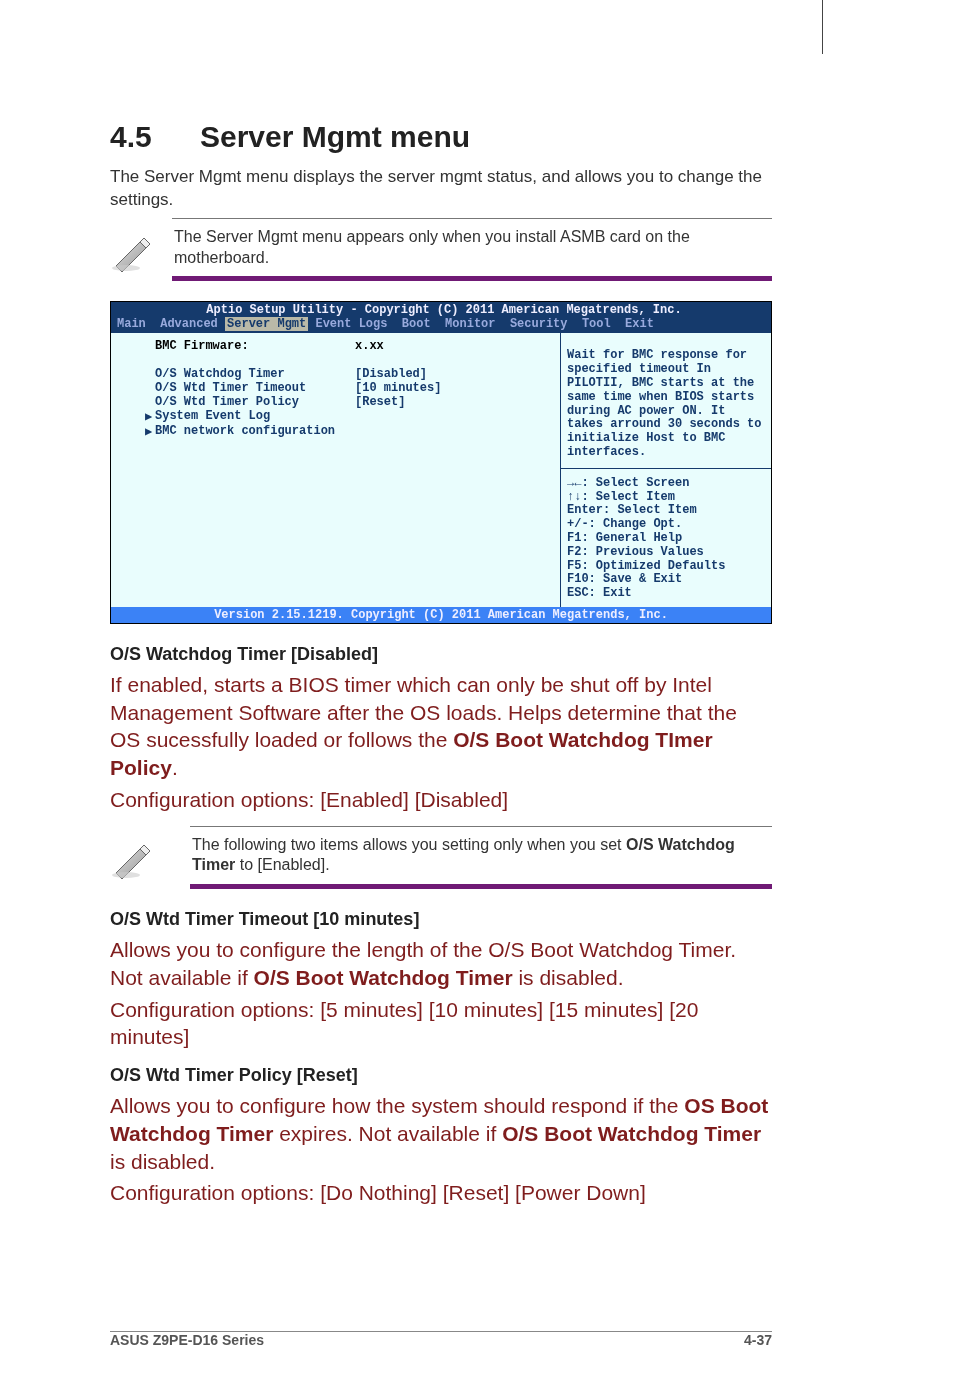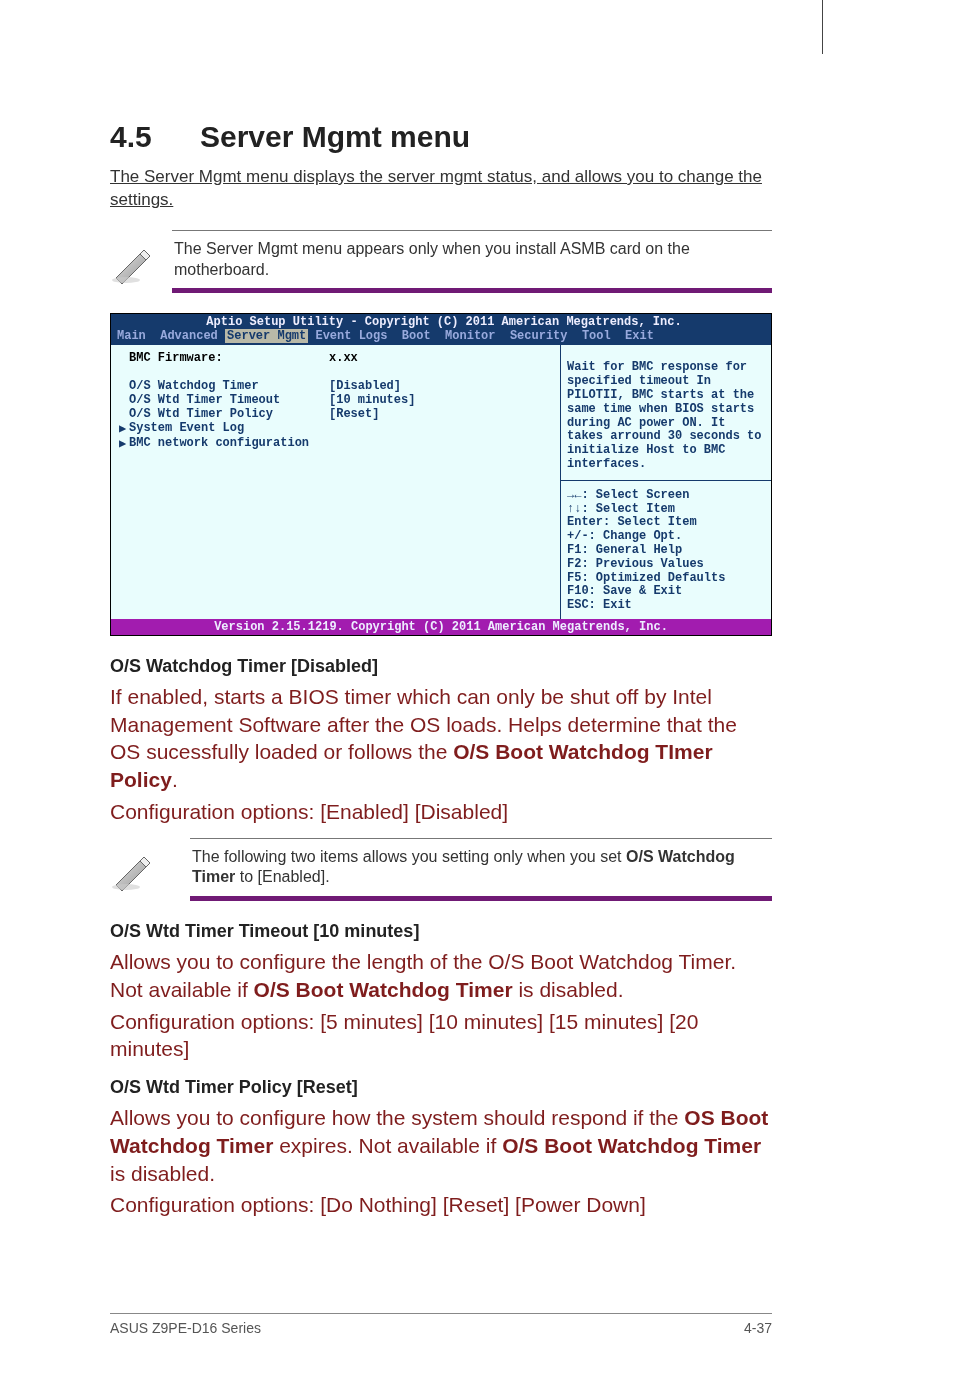--- a/index.html
+++ b/index.html
@@ -27,23 +27,22 @@
   h1.section-title {
     font-size: 30px;
     font-weight: bold;
     margin-bottom: 12px;
     letter-spacing: 0px;
   }
   h1.section-title .num { display:inline-block; width:90px; }
   p.intro {
     font-size: 17px;
     line-height: 1.35;
-    margin-bottom: 18px;
+    margin-bottom: 6px;
     color: #333;
-    text-decoration: underline;
   }
   .note-block {
     display: flex;
     align-items: center;
     gap: 18px;
     margin-bottom: 20px;
   }
   .note-icon {
     width: 44px; height: 44px;
     flex: 0 0 44px;
@@ -93,36 +92,36 @@
     display: flex;
     border-top: 1px solid #153a6c;
     position: relative;
   }
   .bios-left {
     flex: 1;
     padding: 6px 8px 8px 8px;
     border-right: 1px solid #153a6c;
     min-height: 210px;
   }
-  .bios-row { display:flex; white-space: pre; }
+  .bios-row { display:flex; white-space: pre; margin-left: 26px; }
   .bios-row .lbl { flex: 0 0 200px; color:#000; font-weight:bold; }
   .bios-row .val { color:#000; font-weight:bold; }
   .bios-row.blue .lbl { color:#153a6c; }
   .bios-row.blue .val { color:#153a6c; }
   .bios-row .tri { color:#153a6c; display:inline-block; width:10px; }
   .bios-right {
     width: 210px;
     padding: 16px 6px 6px 6px;
     color: #153a6c;
     font-weight: bold;
     line-height: 1.15;
   }
   .bios-right .sep { border-top:1px solid #153a6c; margin:8px -6px; }
   .bios-footer {
-    background:#a21caf;
+    background:#3b82f6;
     color:#eef;
     text-align:center;
     font-weight:bold;
     padding:1px 4px;
     white-space: pre;
   }
 
   h3.subhead {
     font-size: 18px;
     font-weight: bold;
@@ -133,27 +132,27 @@
     font-size: 21px;
     line-height: 1.32;
     margin-bottom: 4px;
     color:#7f1d1d;
   }
 
   .footer {
     position: absolute;
     left: 110px;
     right: 100px;
-    bottom: 56px;
+    bottom: 44px;
     border-top: 1px solid #888;
-    padding-top: 6px;
     display: flex;
     justify-content: space-between;
     font-size: 14px;
     color: #555;
+    font-weight: bold;
   }
 </style>
 </head>
 <body>
 
 <div class="page">
   <div class="rule-right"></div>
 
   <h1 class="section-title">
     <span class="num">4.5</span><span>Server Mgmt menu</span>

